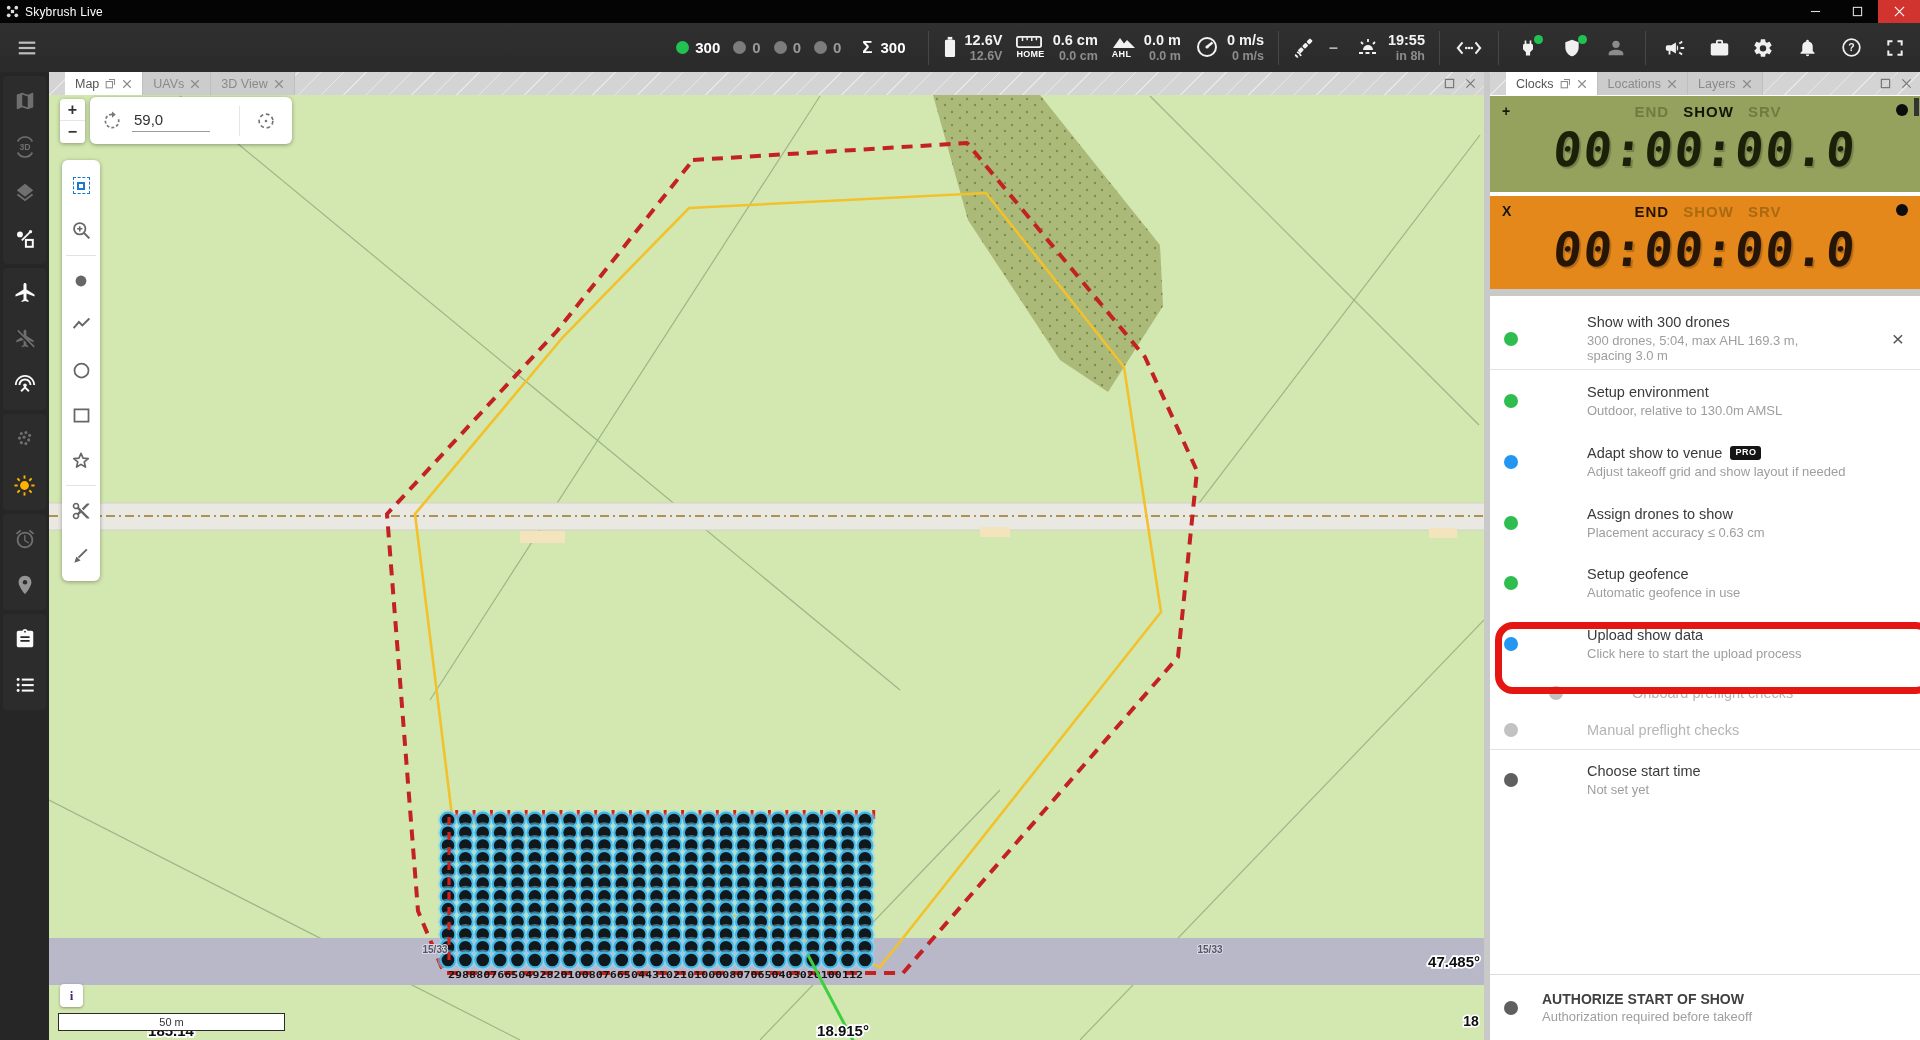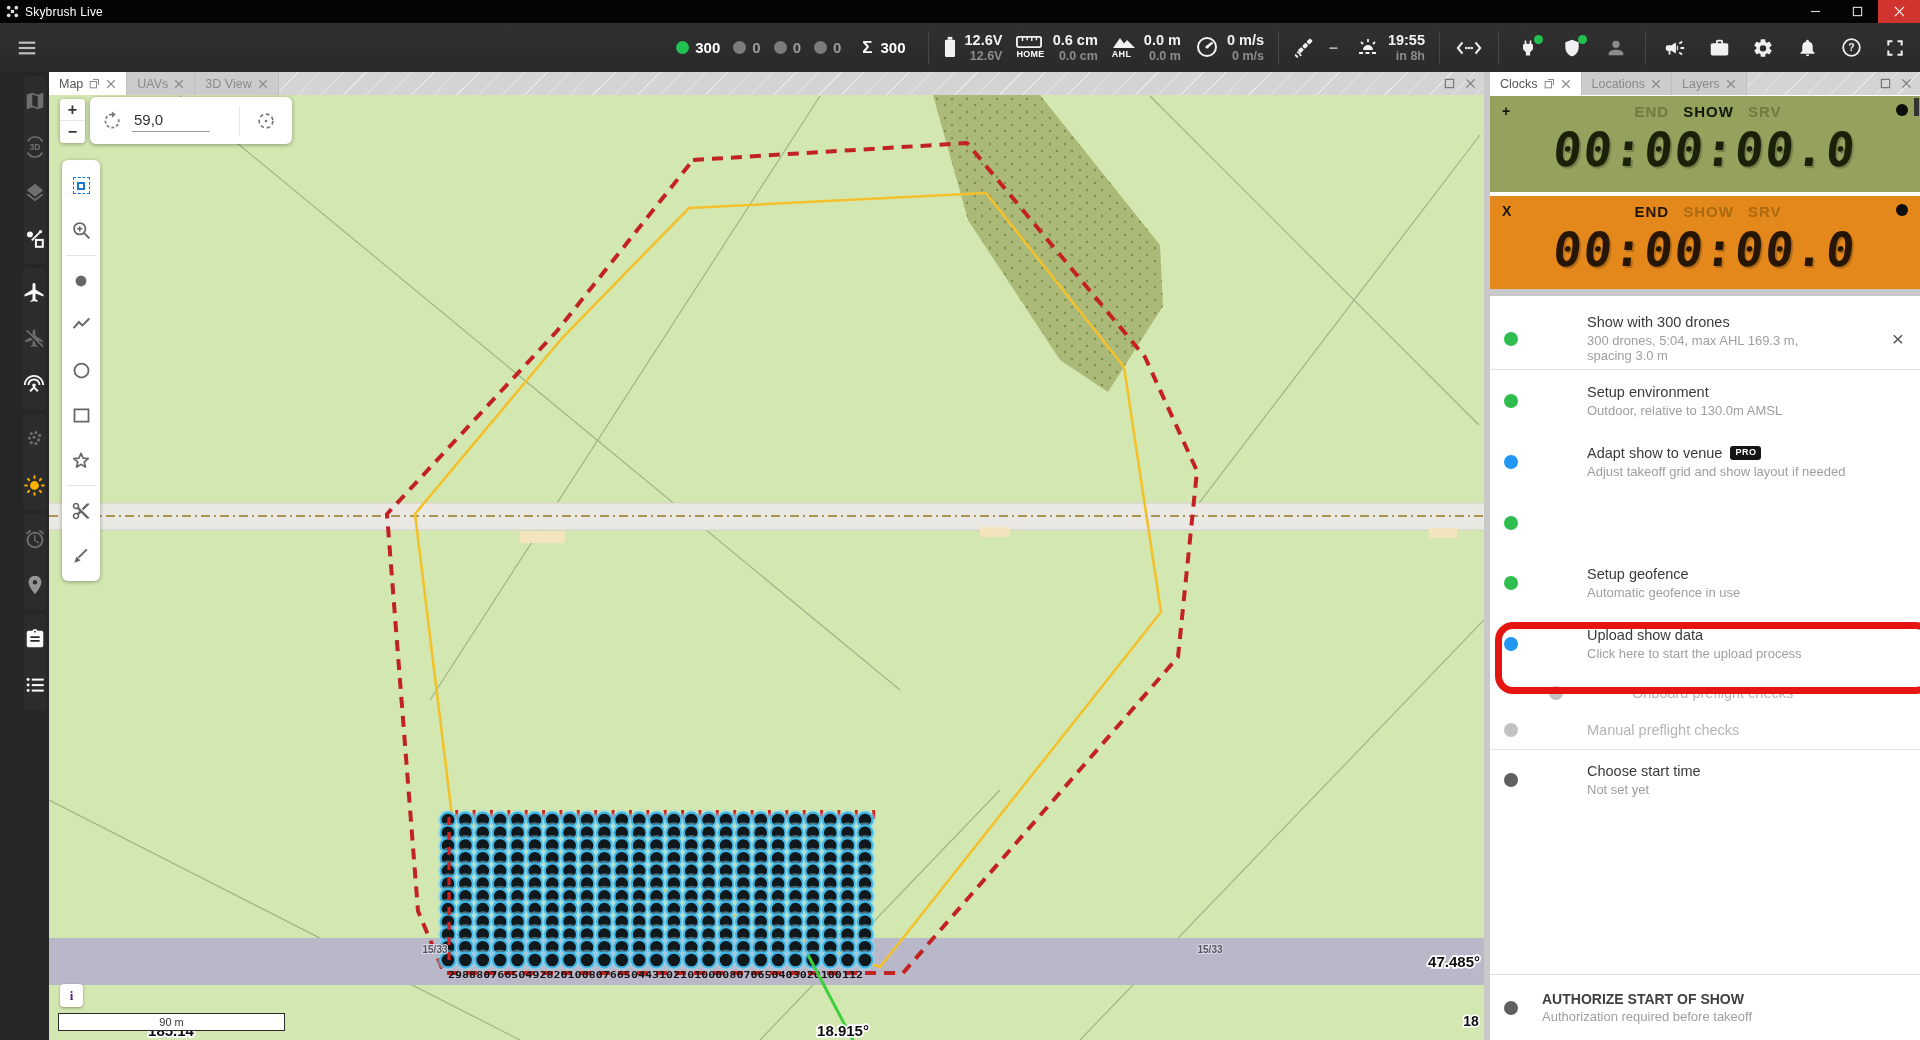--- a/index.html
+++ b/index.html
@@ -37,35 +37,35 @@
   .ts { font-size:12.5px; font-weight:bold; color:#8d8d8d; text-align:right; }
   .gpsval { font-size:16px; color:#b5b5b5; font-weight:bold; padding:0 4px; }
   .tb-iconbtn { width:30px; height:30px; display:flex; align-items:center; justify-content:center; position:relative; color:#f0f0f0; }
   .tb-iconbtn.dim { color:#8b8b8b; }
   .badge { position:absolute; top:2px; right:0; width:9px; height:9px; border-radius:50%; background:#21c252; }
 
   
   .app-body { display:flex; height:968px; background:#c9c9c9; }
 
   
-  .sidebar { width:49px; background:#262626; display:flex; flex-direction:column; padding-top:2px;align-items:flex-end; }
+  .sidebar { width:49px; background:#262626; display:flex; flex-direction:column; padding-top:2px; }
   .sb-group { background:#2c2c2c; border-radius:4px; margin:2px 3px; padding:2px 0; }
   .sb-item { height:46px; display:flex; align-items:center; justify-content:center; color:#fafafa; }
   .sb-item.dim { color:#6f6f6f; }
   .sb-item.gray { color:#949494; }
   .sb-item.amber { color:#ffb300; }
 
   
   .map-panel { width:1435px; background:#fff; display:flex; flex-direction:column; }
   .gutter { width:6px; background:#c9c9c9; }
   .right-panel { width:430px; background:#fff; display:flex; flex-direction:column; position:relative; }
 
   
   .tabbar { height:23px; background:#d4d4d4 repeating-linear-gradient(135deg, rgba(255,255,255,.45) 0 1px, transparent 1px 16px);
-    display:flex; align-items:stretch; font-size:12.5px; color:#8a8a8a; flex:none; }
+    display:flex; align-items:stretch; font-size:12.5px; color:#8a8a8a; flex:none;padding-left:16px; }
   .tab { display:flex; align-items:center; gap:6px; padding:0 10px; border-right:1px solid #bfbfbf; background:#cccccc; }
   .tab.active { background:#fff; color:#555; }
   .tab .tx { white-space:nowrap; }
   .tab .ticn { color:#8a8a8a; display:flex; }
   .tabbar .wbtns { margin-left:auto; display:flex; align-items:center; gap:10px; padding-right:8px; color:#777; }
 
   
   .map-canvas { position:relative; width:1435px; height:945px; background:#d3e8b0; overflow:hidden; }
   .map-canvas svg.scene { position:absolute; left:0; top:0; }
 
@@ -1252,21 +1252,21 @@
         <div class="mtool">
           <svg width="20" height="20" viewBox="0 0 24 24" fill="#666">
               <path d="M19,4 L9,14" stroke="#666" stroke-width="2.4"></path>
               <polygon points="4,20 11.5,17.5 6.5,12.5"></polygon>
             </svg>
         </div>
       </div>
 
       <div class="ovl infobtn">i</div>
       <div class="ovl scalebar">
-          <span>90 m</span>
+          <span>50 m</span>
         </div>
     </div>
   </div>
 
   <div class="gutter"></div>
 
   <div class="right-panel">
 
     <div class="tabbar">
       <div class="tab active">
@@ -1362,20 +1362,26 @@
           <div class="stext">
             <div class="stitle">
               <span>Adapt show to venue</span>
               <span class="pro-badge">PRO</span>
             </div>
             <div class="ssub">Adjust takeoff grid and show layout if needed</div>
           </div>
         </div>
         <div class="step" style="height: 61px;">
           <span class="dot" style="background: rgb(46, 189, 78);"></span>
+          <div class="stext">
+            <div class="stitle">
+              <span>Assign drones to show</span>
+            </div>
+            <div class="ssub">Placement accuracy ≤ 0.63 cm</div>
+          </div>
         </div>
         <div class="step" style="height: 59px;">
           <span class="dot" style="background: rgb(46, 189, 78);"></span>
           <div class="stext">
             <div class="stitle">
               <span>Setup geofence</span>
             </div>
             <div class="ssub">Automatic geofence in use</div>
           </div>
         </div>

